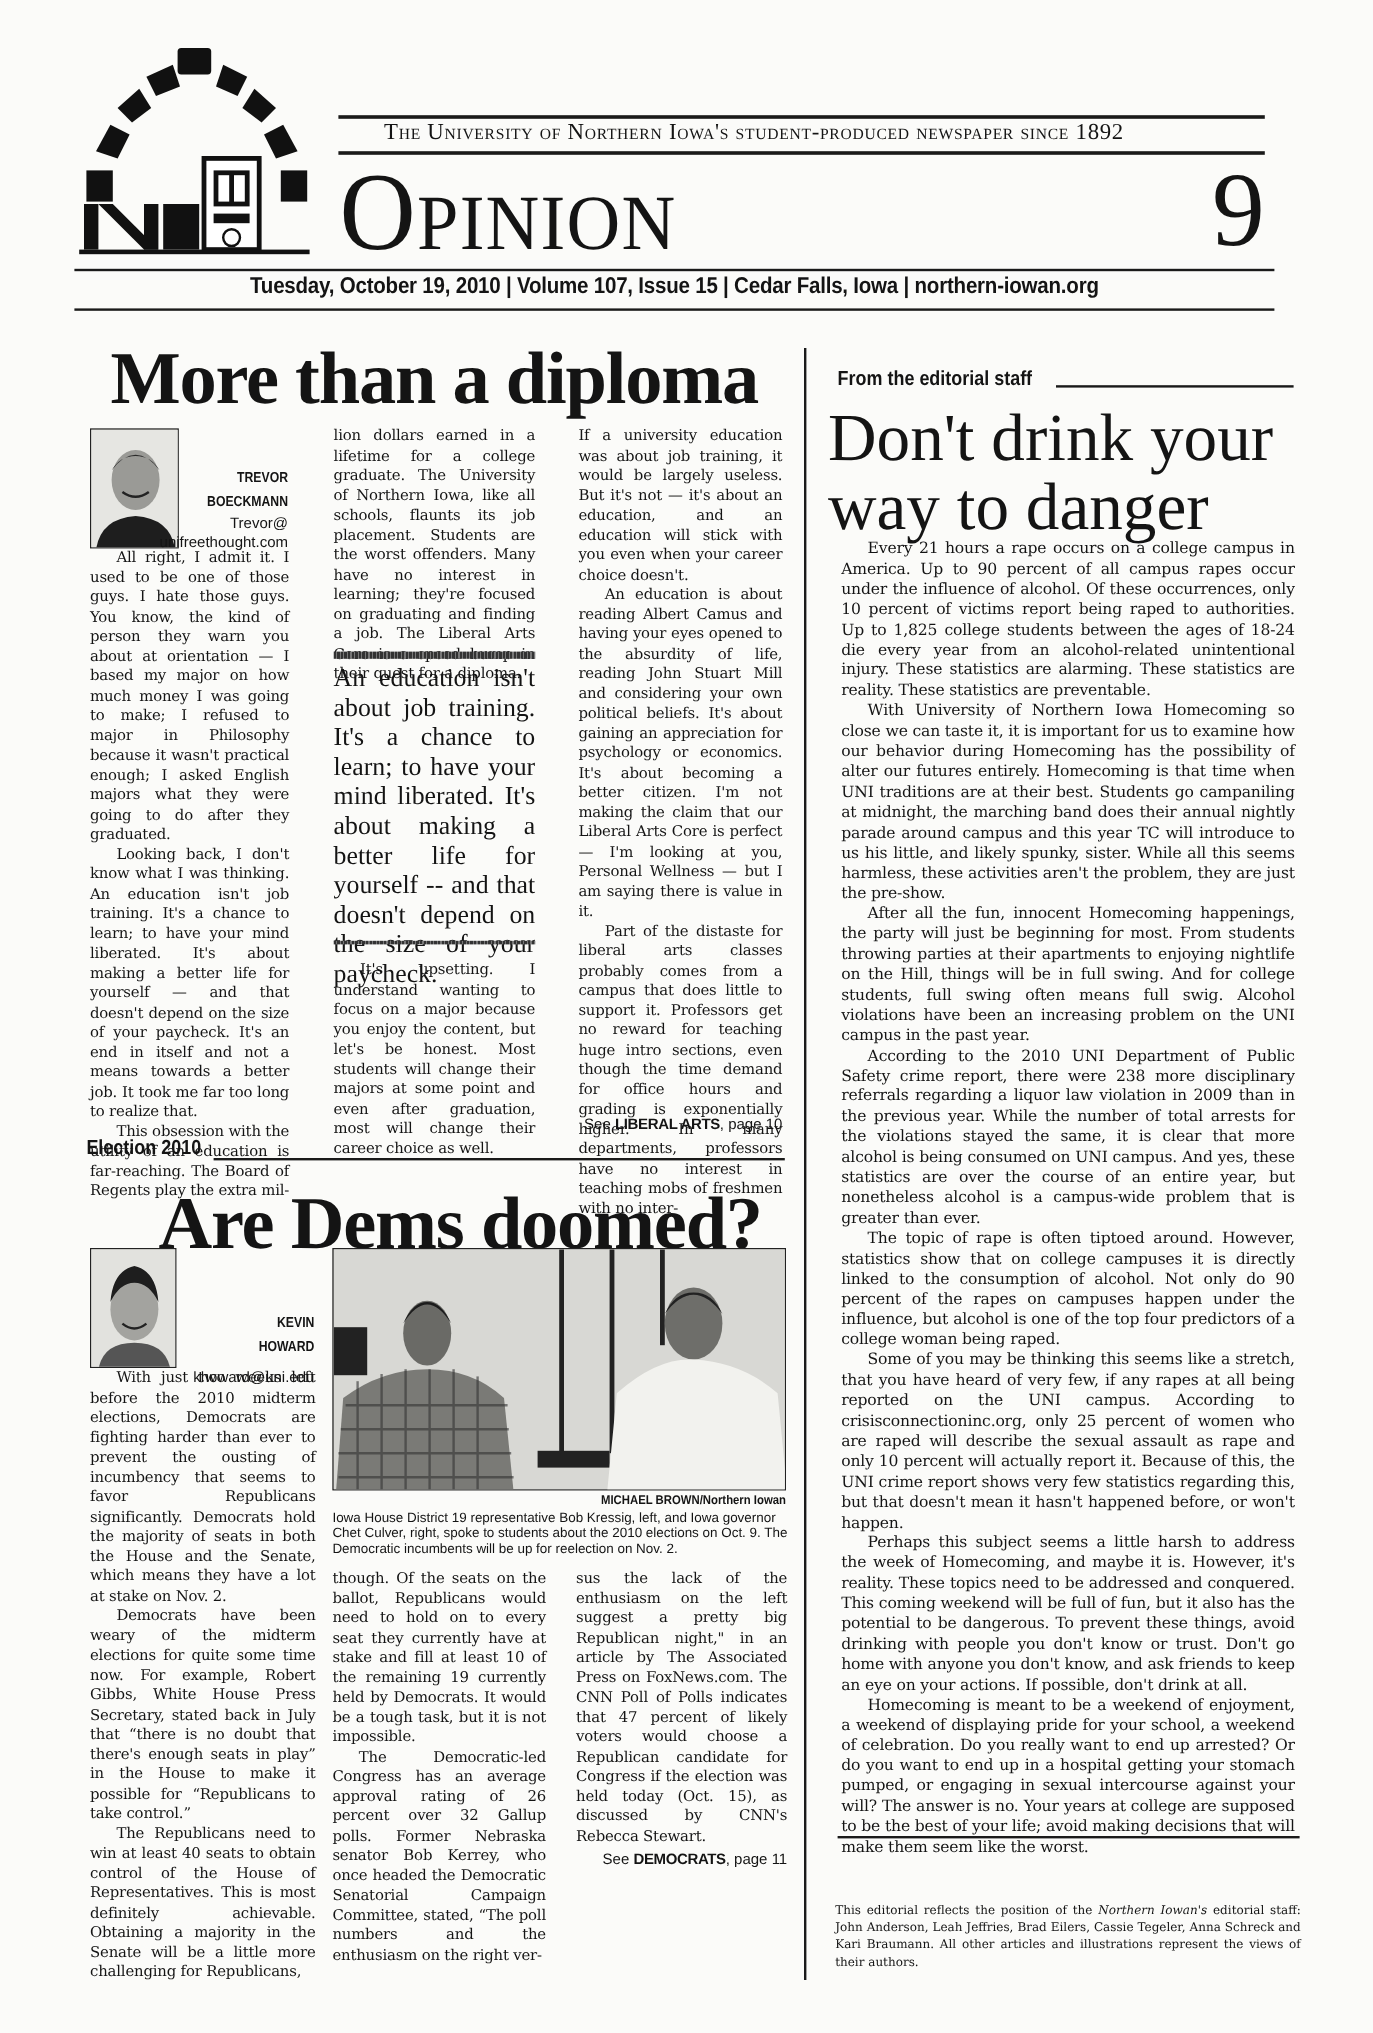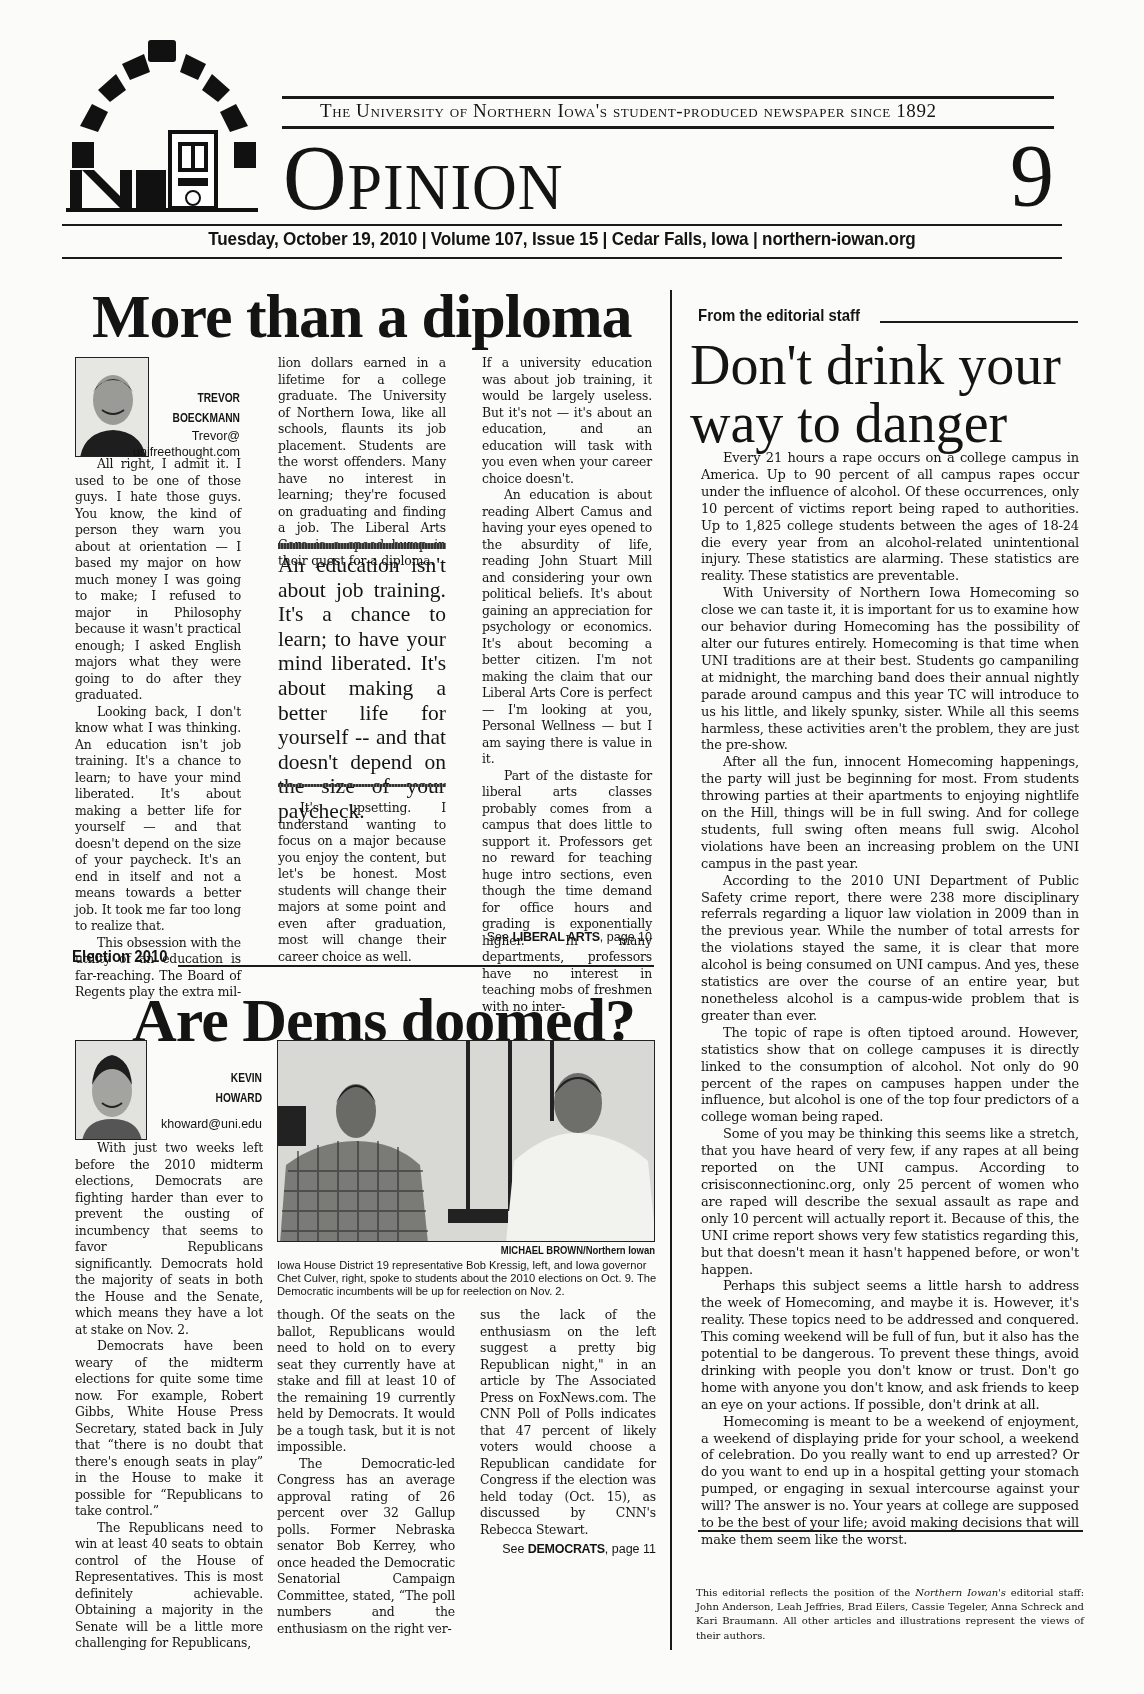--- a/index.html
+++ b/index.html
@@ -127,21 +127,21 @@
   <p class="noind">lion dollars earned in a lifetime for a college graduate. The University of Northern Iowa, like all schools, flaunts its job placement. Students are the worst offenders. Many have no interest in learning; they're focused on graduating and finding a job. The Liberal Arts Core is a speed bump in their quest for a diploma.</p>
 </div>
 <div class="abs pq-rule" style="left:278px; top:543px; width:168px;"></div>
 <div class="abs pullquote" style="left:278px; top:553px; width:168px;">An education isn't about job training. It's a chance to learn; to have your mind liberated. It's about making a better life for yourself -- and that doesn't depend on the size of your paycheck.</div>
 <div class="abs pq-rule" style="left:278px; top:784px; width:168px; height:3px;"></div>
 <div class="abs body" style="left:278px; top:800px; width:168px;">
   <p>It's upsetting. I understand wanting to focus on a major because you enjoy the content, but let's be honest. Most students will change their majors at some point and even after graduation, most will change their career choice as well.</p>
 </div>
 
 <div class="abs body" style="left:482px; top:355px; width:170px;">
-  <p class="noind">If a university education was about job training, it would be largely useless. But it's not — it's about an education, and an education will task with you even when your career choice doesn't.</p>
+  <p class="noind">If a university education was about job training, it would be largely useless. But it's not — it's about an education, and an education will stick with you even when your career choice doesn't.</p>
   <p>An education is about reading Albert Camus and having your eyes opened to the absurdity of life, reading John Stuart Mill and considering your own political beliefs. It's about gaining an appreciation for psychology or economics. It's about becoming a better citizen. I'm not making the claim that our Liberal Arts Core is perfect — I'm looking at you, Personal Wellness — but I am saying there is value in it.</p>
   <p>Part of the distaste for liberal arts classes probably comes from a campus that does little to support it. Professors get no reward for teaching huge intro sections, even though the time demand for office hours and grading is exponentially higher. In many departments, professors have no interest in teaching mobs of freshmen with no inter-</p>
 </div>
 <div class="abs jump" style="left:482px; top:930px; width:170px;">
   <span>See </span><b>LIBERAL ARTS</b><span>, page 10</span>
 </div>
 
 <div class="abs kicker" style="left:72px; top:947px;">Election 2010</div>
 <div class="abs kicker-rule" style="left:178px; top:965px; width:476px;"></div>
 
@@ -149,21 +149,21 @@
 
 <div class="abs mug" style="left:75px; top:1040px; width:72px; height:100px;">
   <svg width="72" height="100" viewBox="0 0 72 100">
     <rect width="72" height="100" fill="#e2e2de"></rect>
     <ellipse cx="36" cy="50" rx="20" ry="26" fill="#a3a39f"></ellipse>
     <path d="M16 44 Q18 18 36 14 Q54 18 56 44 Q48 28 36 28 Q24 28 16 44Z" fill="#1e1e1e"></path>
     <path d="M6 100 Q10 78 36 78 Q62 78 66 100Z" fill="#555"></path>
     <path d="M26 62 Q36 70 46 62" stroke="#222" stroke-width="2" fill="none"></path>
   </svg>
 </div>
-<div class="abs" style="left:150px; top:1068px; width:112px;">
+<div class="abs" style="left:150px; top:1092px; width:112px;">
   <div class="byline-name">KEVIN</div>
   <div class="byline-name">HOWARD</div>
   <div class="byline-email" style="margin-top:8px;">khoward@uni.edu</div>
 </div>
 
 <div class="abs body" style="left:75px; top:1140px; width:188px;">
   <p>With just two weeks left before the 2010 midterm elections, Democrats are fighting harder than ever to prevent the ousting of incumbency that seems to favor Republicans significantly. Democrats hold the majority of seats in both the House and the Senate, which means they have a lot at stake on Nov. 2.</p>
   <p>Democrats have been weary of the midterm elections for quite some time now. For example, Robert Gibbs, White House Press Secretary, stated back in July that “there is no doubt that there's enough seats in play” in the House to make it possible for “Republicans to take control.”</p>
   <p>The Republicans need to win at least 40 seats to obtain control of the House of Representatives. This is most definitely achievable. Obtaining a majority in the Senate will be a little more challenging for Republicans,</p>
 </div>

